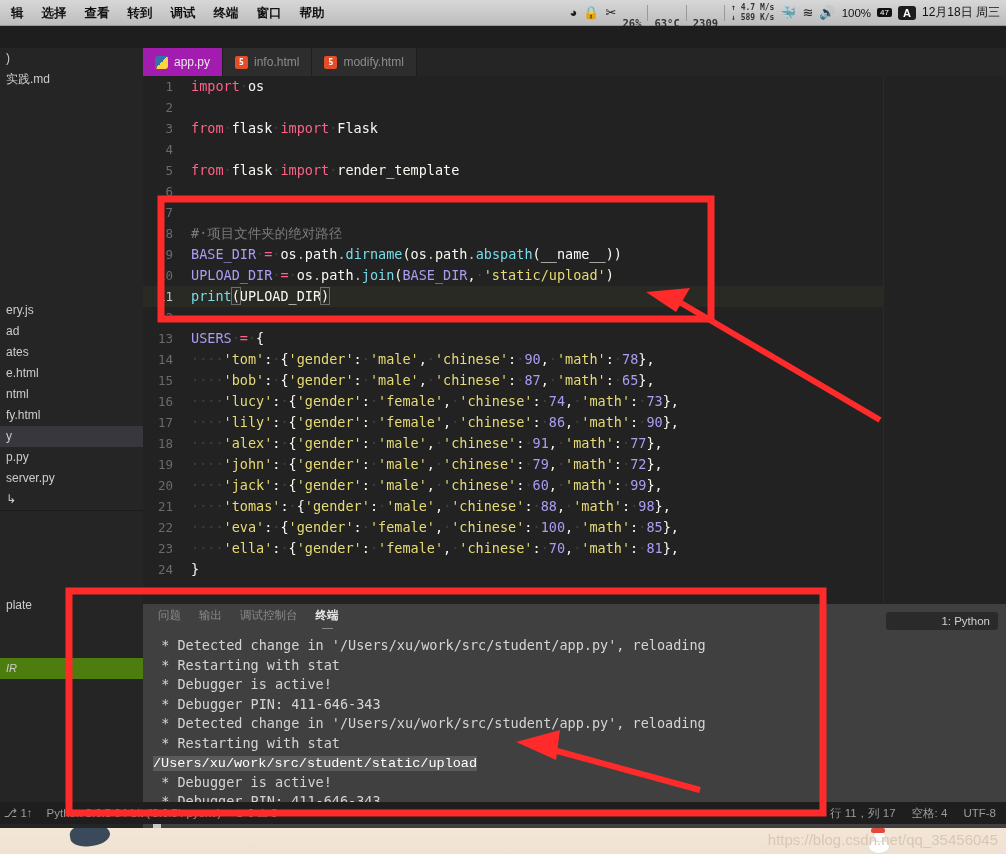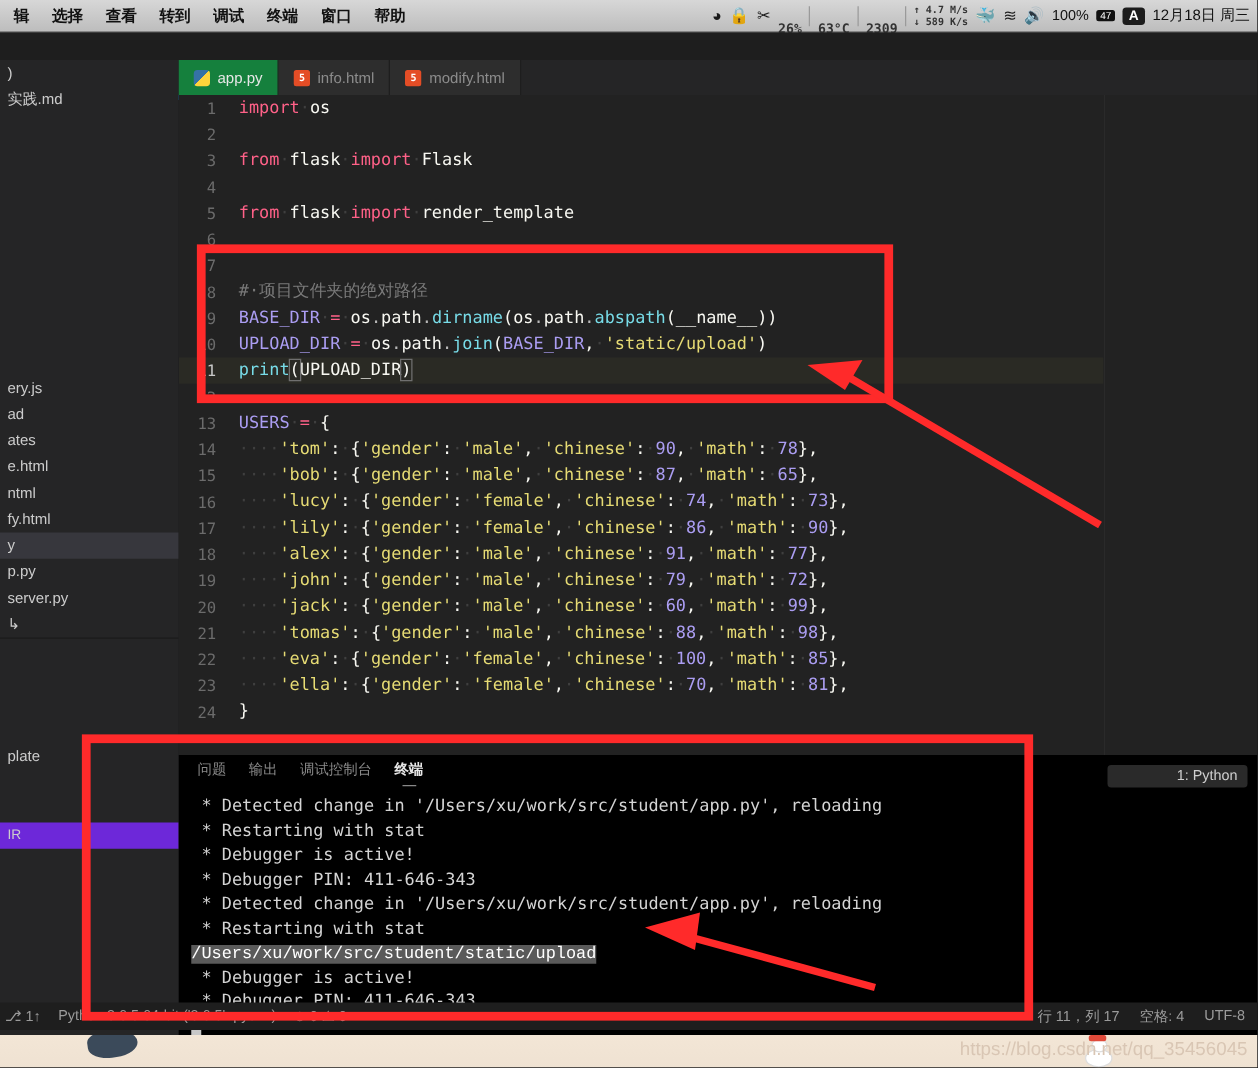--- a/index.html
+++ b/index.html
@@ -34,28 +34,28 @@
   .vswin{position:absolute;left:0;top:26px;width:1006px;height:802px;background:#1e1e1e;overflow:hidden;}
   .titlebar{height:22px;background:#2b2b2b;color:#b5b5b5;font-size:11.5px;
             display:flex;align-items:center;justify-content:center;position:relative;}
   .titlebar .ttxt{position:absolute;left:0;right:0;text-align:center;}
 
   
   .sidebar{position:absolute;left:0;top:22px;width:143px;height:780px;background:#252526;
            color:#cfcfcf;font-size:12px;overflow:hidden;}
   .srow{height:21px;line-height:21px;padding-left:6px;white-space:nowrap;color:#cccccc;}
   .srow.sel{background:#37373d;}
-  .ssec{background:#6d28d9;height:21px;line-height:21px;padding-left:6px;color:#cccccc;font-size:11px;}
+  .ssec{background:#4d7c0f;height:21px;line-height:21px;padding-left:6px;color:#cccccc;font-size:11px;font-style:italic;}
   .sdiv{height:1px;background:#1b1b1b;}
 
   
   .tabsrow{position:absolute;left:143px;top:22px;width:863px;height:28px;background:#252526;display:flex;}
   .tab{height:28px;display:flex;align-items:center;gap:6px;padding:0 12px;
        font-size:12px;color:#8c8c8c;background:#2d2d2d;border-right:1px solid #1e1e1e;white-space:nowrap;}
-  .tab.active{background:#15803d;color:#e8e8e8;border-bottom:4px solid #1d4ed8;}
+  .tab.active{background:#a21caf;color:#e8e8e8;border-bottom:4px solid #1d4ed8;}
   .tabico{width:13px;height:13px;display:inline-block;position:relative;flex:none;}
   .ico-py{background:linear-gradient(135deg,#3572A5 0 50%,#FFD43B 50% 100%);border-radius:3px;}
   .ico-html{background:#e44d26;border-radius:2px;color:#fff;font-size:8px;font-weight:bold;
             text-align:center;line-height:13px;font-family:"DejaVu Sans Mono",monospace;}
 
   
   .editor{position:absolute;left:143px;top:50px;width:740px;height:528px;background:#222222;overflow:hidden;}
   .minimap{position:absolute;left:883px;top:50px;width:123px;height:528px;background:#222222;
            border-left:1px solid #2a2a2a;}
   .codearea{font-family:"DejaVu Sans Mono","Liberation Mono",monospace;font-size:13.5px;line-height:21px;}
@@ -73,21 +73,21 @@
   .t-str{color:#e6db74;}
   .t-num{color:#ab9df2;}
   .t-cm{color:#797979;}
   .t-pl{color:#f8f8f2;}
   .t-op{color:#ff6188;}
   .t-dot{color:#b9b9b9;}
   .ws{color:#3f3f3f;}
   .cursorbox{outline:1px solid #6f6f6f;}
 
   
-  .panel{position:absolute;left:143px;top:578px;width:863px;height:224px;background:#000000;}
+  .panel{position:absolute;left:143px;top:578px;width:863px;height:224px;background:#404040;}
   .ptabs{height:26px;display:flex;align-items:center;gap:18px;padding-left:15px;font-size:11.5px;color:#8a8a8a;}
   .ptab{position:relative;padding-bottom:3px;white-space:nowrap;}
   .ptab.active{color:#e7e7e7;font-weight:bold;}
   .ptab.active:after{content:"";position:absolute;left:6px;right:6px;bottom:-3px;height:1px;background:#888;}
   .termbody{font-family:"DejaVu Sans Mono","Liberation Mono",monospace;font-size:13.5px;line-height:19.5px;
             color:#d4d4d4;padding:6px 0 0 10px;white-space:pre;}
   .termline{height:19.5px;white-space:pre;}
   .selhl{background:#5a5a5a;color:#ffffff;font-family:Liberation Mono, monospace;}
   .termcursor{display:inline-block;width:8px;height:15px;background:#c8c8c8;vertical-align:-3px;}
   .termlist{position:absolute;right:8px;top:8px;width:112px;font-size:11.5px;color:#cfcfcf;text-align:right;}

